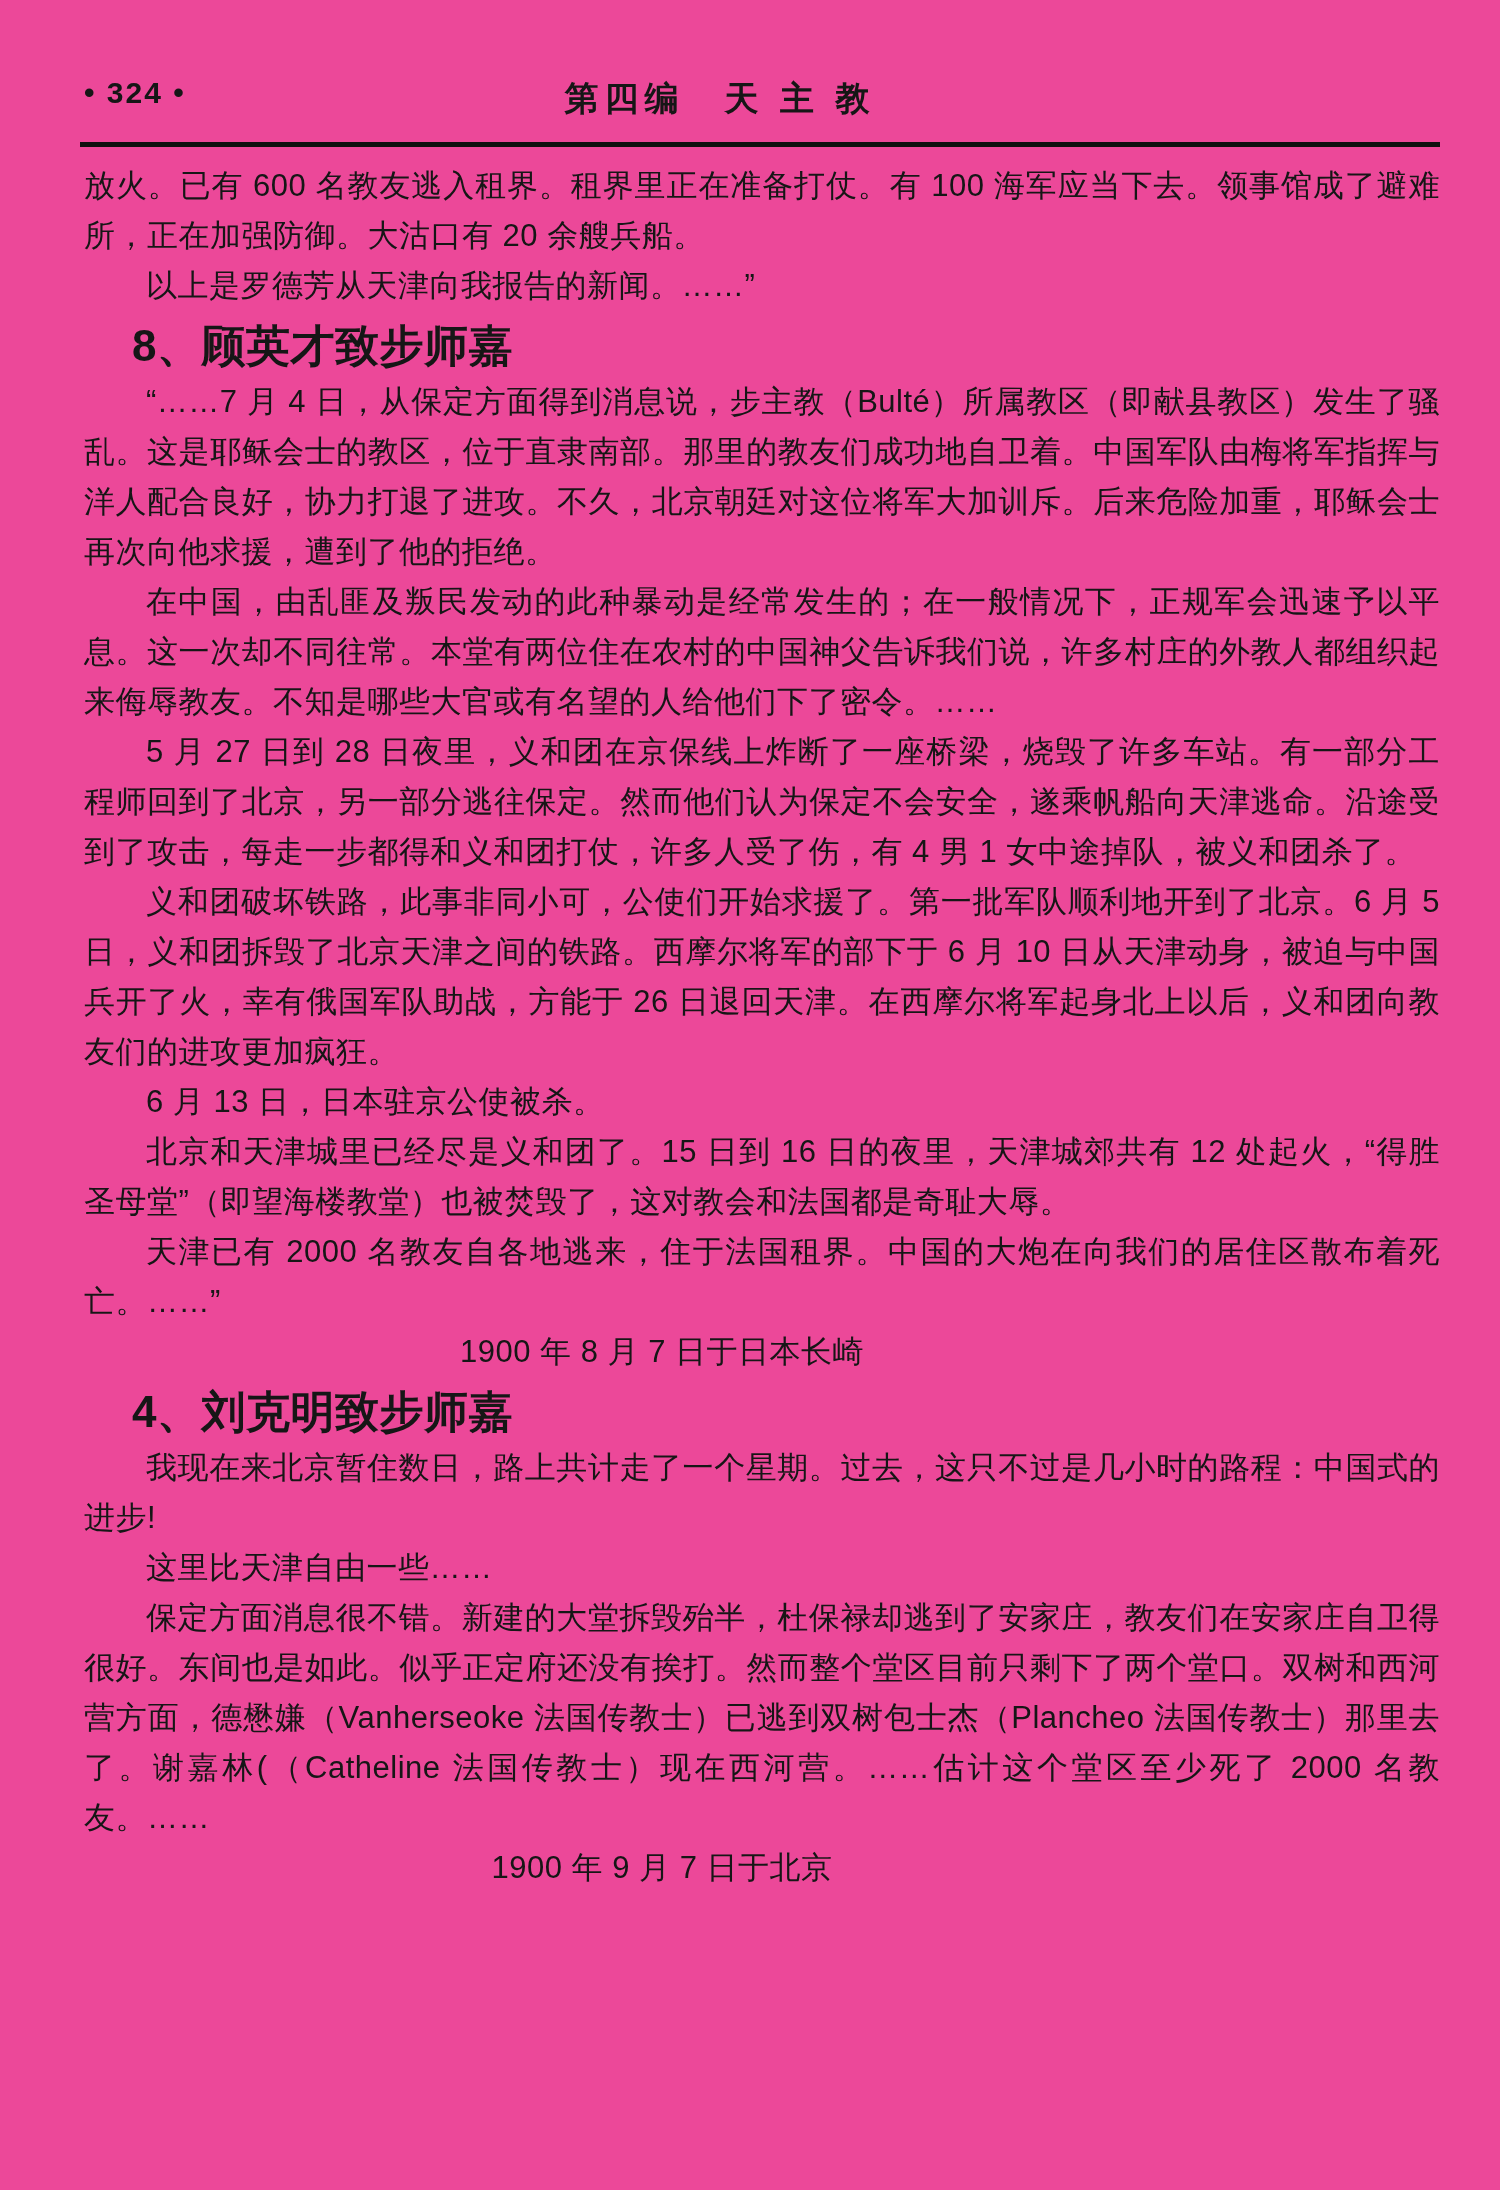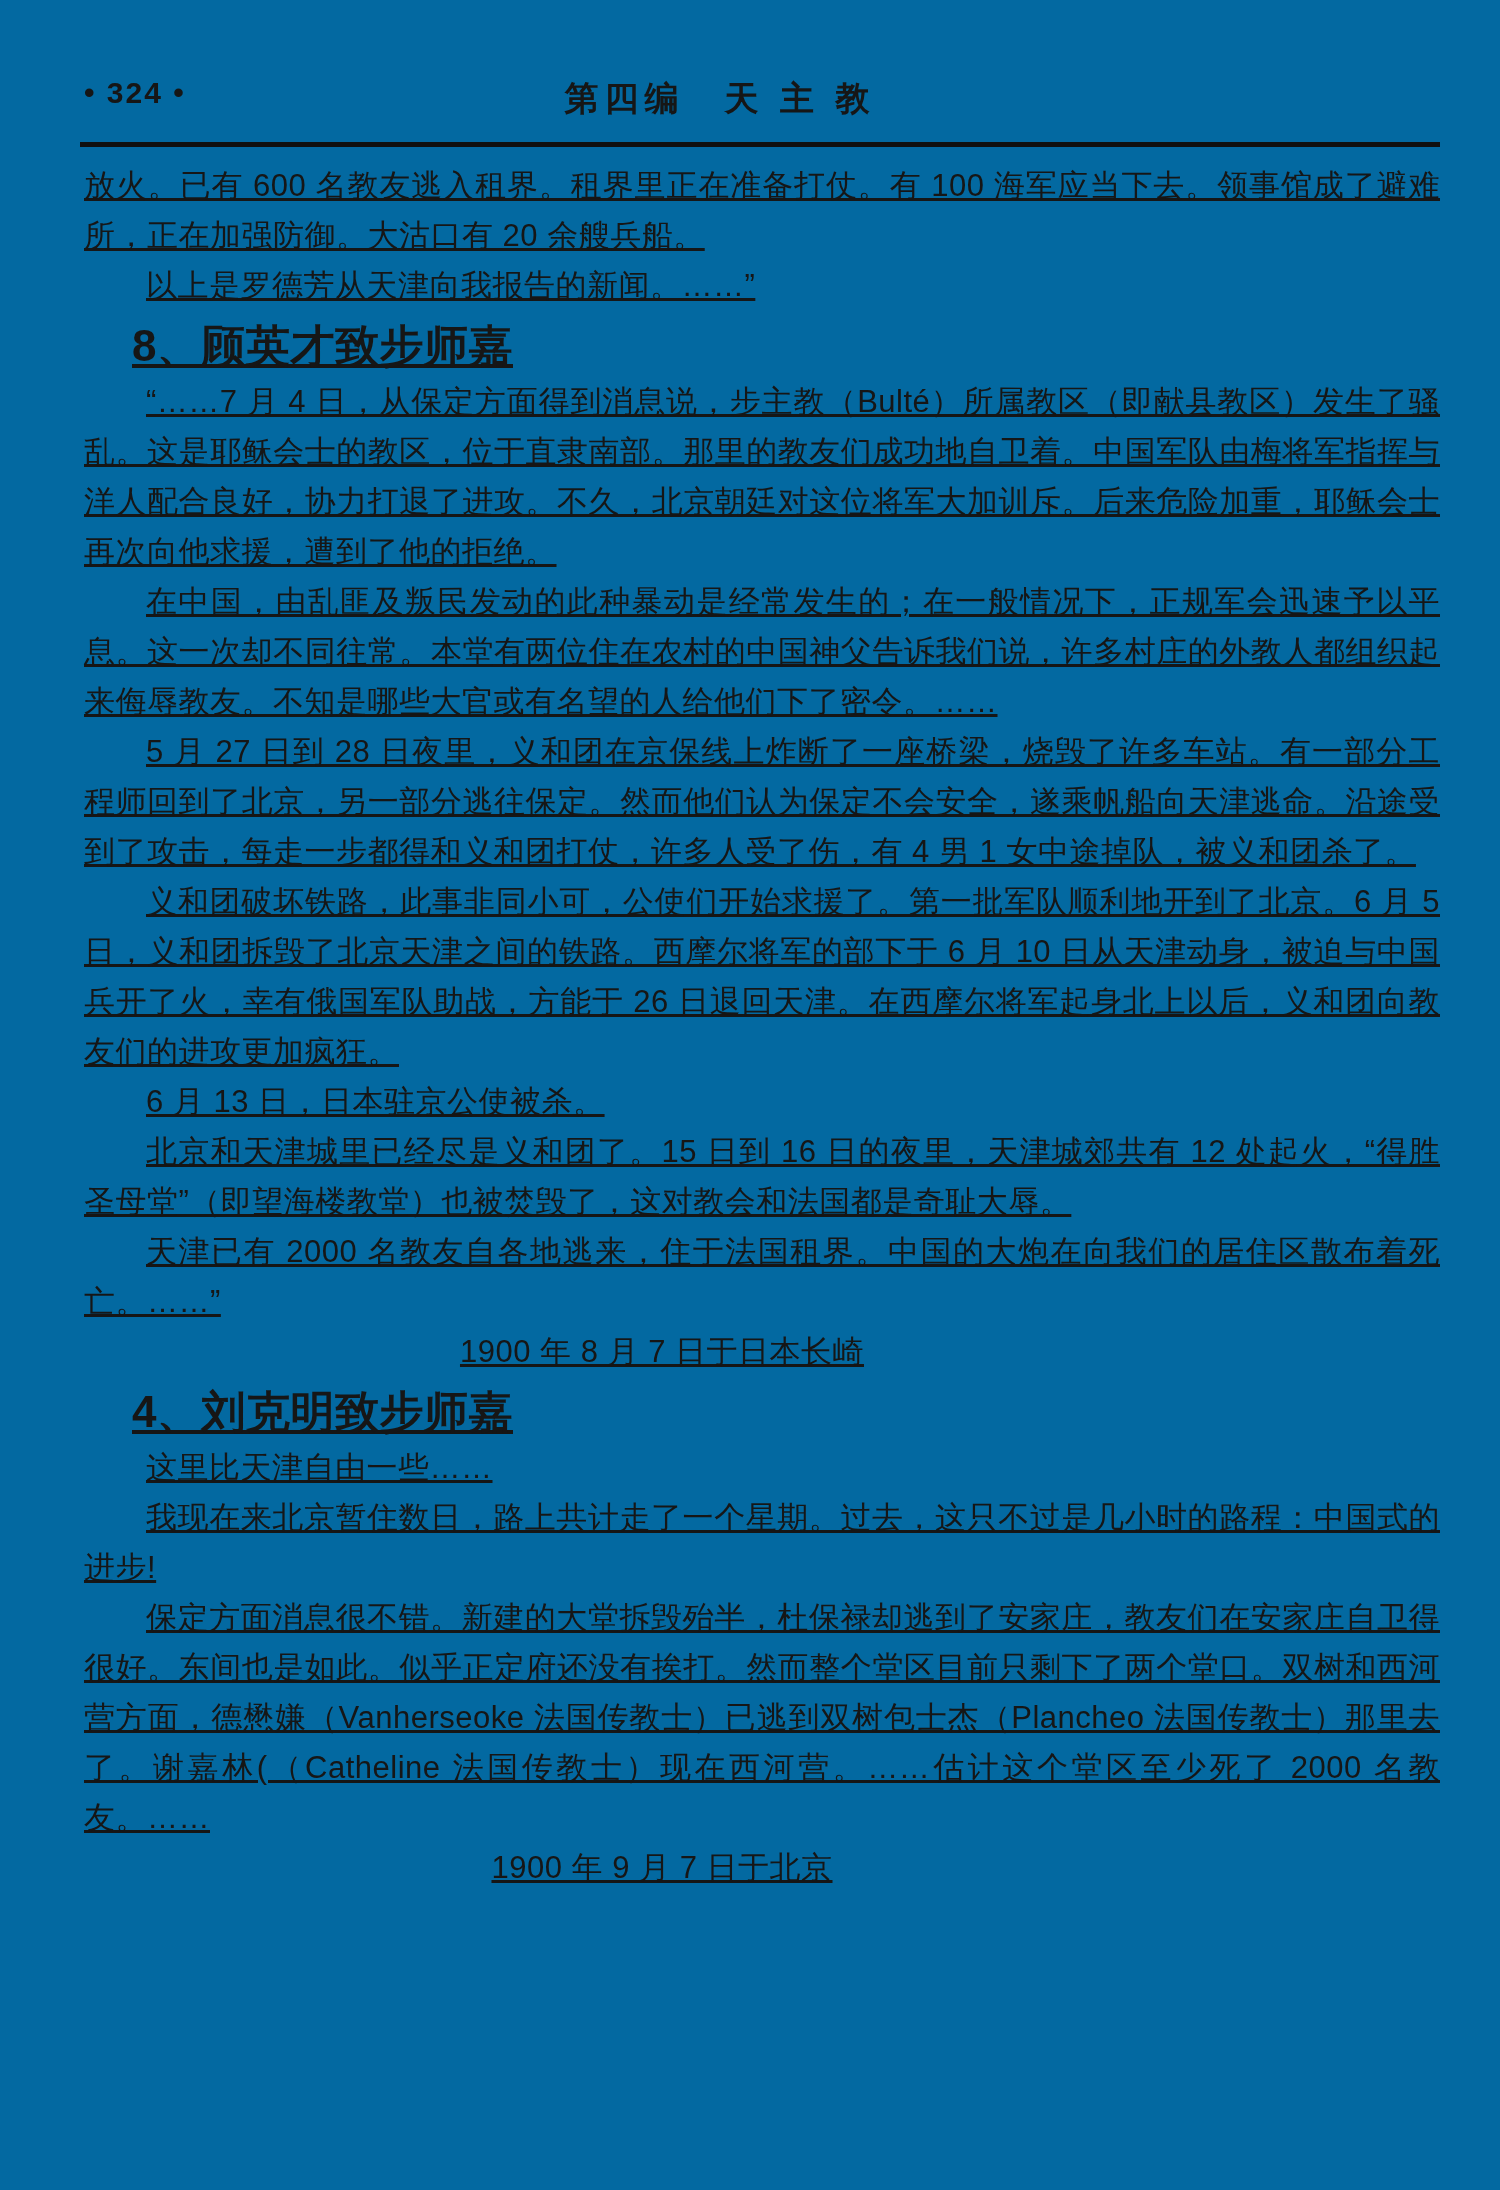--- a/index.html
+++ b/index.html
@@ -1,25 +1,24 @@
 <!DOCTYPE html>
 <html lang="zh"><head>
 <meta charset="utf-8">
 <style>
   html, body { margin: 0; padding: 0; background: #ffffff; }
   .page {
     position: relative;
     width: 1500px;
     height: 2190px;
-    background: #0369a1;
+    background: #ec4899;
     color: #161616;
     font-family: "Liberation Sans", "DejaVu Sans", sans-serif;
     overflow: hidden;
     box-sizing: border-box;
-    text-decoration: underline;
   }
   .page-header {
     position: relative;
     padding-top: 76px;
     height: 44px;
   }
   .page-number {
     position: absolute;
     left: 84px;
     top: 76px;
@@ -87,19 +86,19 @@
     <p class="para indent">“……7 月 4 日，从保定方面得到消息说，步主教（Bulté）所属教区（即献县教区）发生了骚乱。这是耶稣会士的教区，位于直隶南部。那里的教友们成功地自卫着。中国军队由梅将军指挥与洋人配合良好，协力打退了进攻。不久，北京朝廷对这位将军大加训斥。后来危险加重，耶稣会士再次向他求援，遭到了他的拒绝。</p>
     <p class="para indent">在中国，由乱匪及叛民发动的此种暴动是经常发生的；在一般情况下，正规军会迅速予以平息。这一次却不同往常。本堂有两位住在农村的中国神父告诉我们说，许多村庄的外教人都组织起来侮辱教友。不知是哪些大官或有名望的人给他们下了密令。……</p>
     <p class="para indent">5 月 27 日到 28 日夜里，义和团在京保线上炸断了一座桥梁，烧毁了许多车站。有一部分工程师回到了北京，另一部分逃往保定。然而他们认为保定不会安全，遂乘帆船向天津逃命。沿途受到了攻击，每走一步都得和义和团打仗，许多人受了伤，有 4 男 1 女中途掉队，被义和团杀了。</p>
     <p class="para indent">义和团破坏铁路，此事非同小可，公使们开始求援了。第一批军队顺利地开到了北京。6 月 5 日，义和团拆毁了北京天津之间的铁路。西摩尔将军的部下于 6 月 10 日从天津动身，被迫与中国兵开了火，幸有俄国军队助战，方能于 26 日退回天津。在西摩尔将军起身北上以后，义和团向教友们的进攻更加疯狂。</p>
     <p class="para indent">6 月 13 日，日本驻京公使被杀。</p>
     <p class="para indent">北京和天津城里已经尽是义和团了。15 日到 16 日的夜里，天津城郊共有 12 处起火，“得胜圣母堂”（即望海楼教堂）也被焚毁了，这对教会和法国都是奇耻大辱。</p>
     <p class="para indent">天津已有 2000 名教友自各地逃来，住于法国租界。中国的大炮在向我们的居住区散布着死亡。……”</p>
     <p class="para date">1900 年 8 月 7 日于日本长崎</p>
 
     <h2 class="heading">4、刘克明致步师嘉</h2>
+    <p class="para indent">我现在来北京暂住数日，路上共计走了一个星期。过去，这只不过是几小时的路程：中国式的进步!</p>
     <p class="para indent">这里比天津自由一些……</p>
-    <p class="para indent">我现在来北京暂住数日，路上共计走了一个星期。过去，这只不过是几小时的路程：中国式的进步!</p>
     <p class="para indent">保定方面消息很不错。新建的大堂拆毁殆半，杜保禄却逃到了安家庄，教友们在安家庄自卫得很好。东间也是如此。似乎正定府还没有挨打。然而整个堂区目前只剩下了两个堂口。双树和西河营方面，德懋嫌（Vanherseoke 法国传教士）已逃到双树包士杰（Plancheo 法国传教士）那里去了。谢嘉林(（Catheline 法国传教士）现在西河营。……估计这个堂区至少死了 2000 名教友。……</p>
     <p class="para date">1900 年 9 月 7 日于北京</p>
 
   </main>
 </div>
 
 </body></html>

